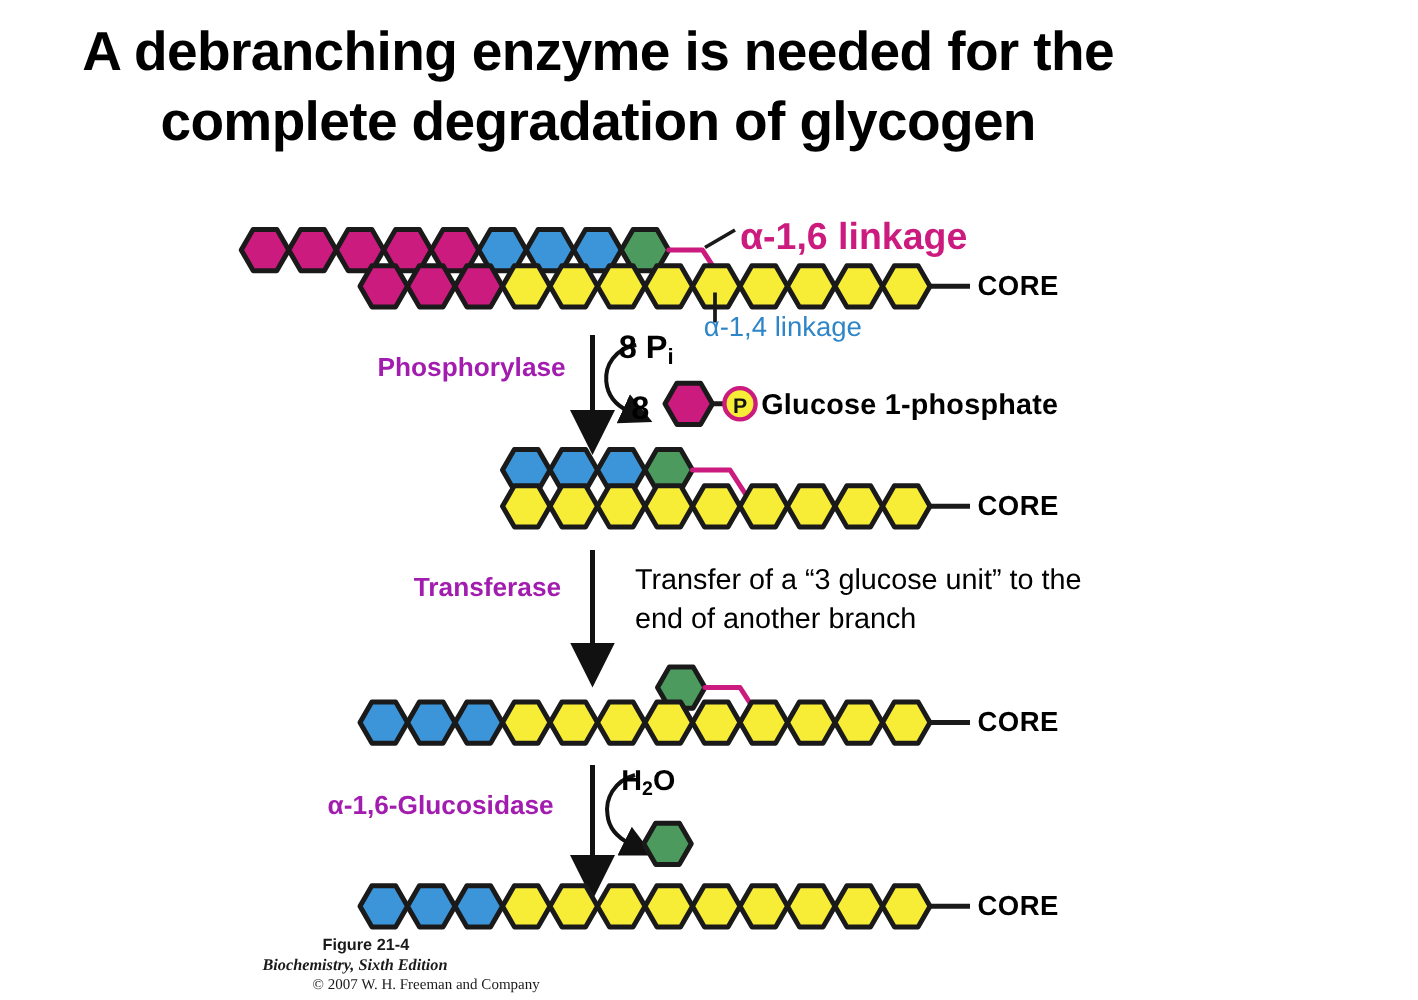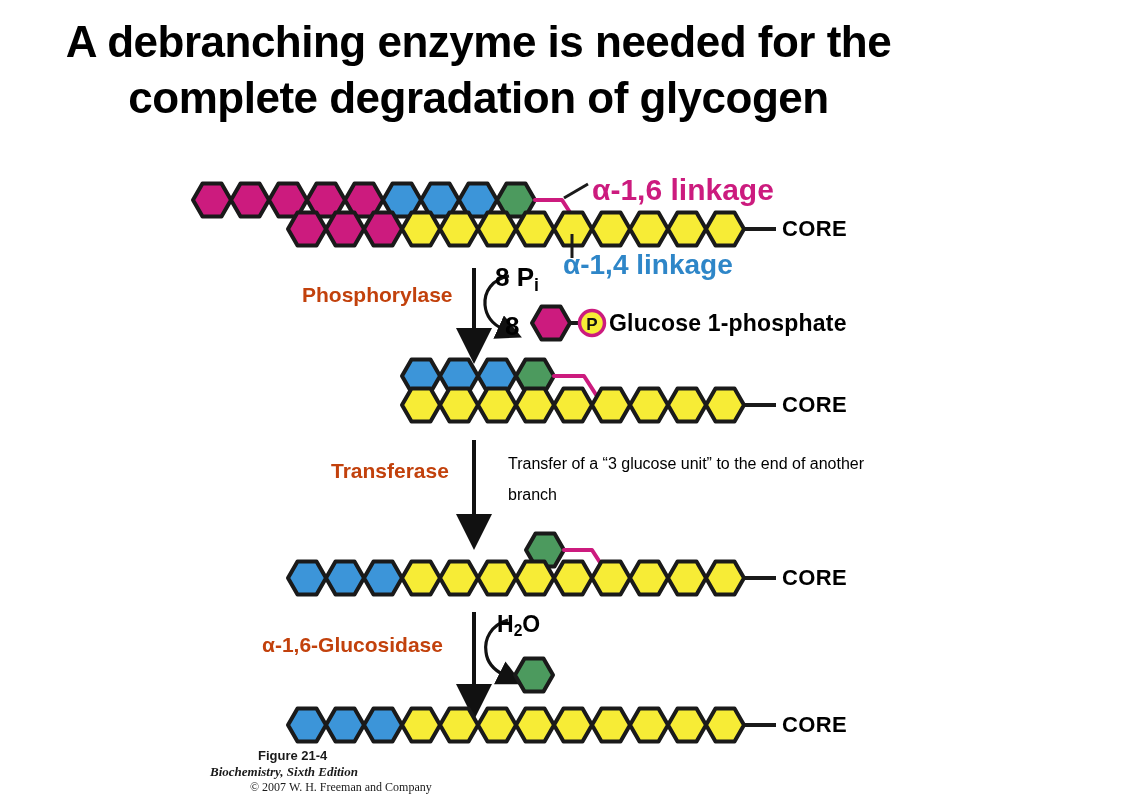--- a/index.html
+++ b/index.html
@@ -53,42 +53,42 @@
     font-size: 22px;
     color: #000000;
     letter-spacing: 0.4px;
   }
   .lbl-linkage16 {
     font-weight: bold;
     font-size: 30px;
     color: #CC1B7E;
   }
   .lbl-linkage14 {
-    font-weight: bold;
-    font-size: 28px;
+    font-weight: normal;
+    font-size: 22px;
     color: #2E86C8;
   }
   .lbl-enzyme {
     font-weight: bold;
     font-size: 21px;
-    color: #c2410c;
+    color: #a21caf;
   }
   .lbl-stoich {
     font-weight: bold;
     font-size: 26px;
     color: #000000;
   }
   .lbl-product {
     font-weight: bold;
     font-size: 23px;
     color: #000000;
     letter-spacing: 0.2px;
   }
   .lbl-note {
-    font-size: 16px;
+    font-size: 23px;
     line-height: 31px;
     color: #000000;
     white-space: normal;
     width: 380px;
   }
   .lbl-water {
     font-weight: bold;
     font-size: 23px;
     color: #000000;
   }

